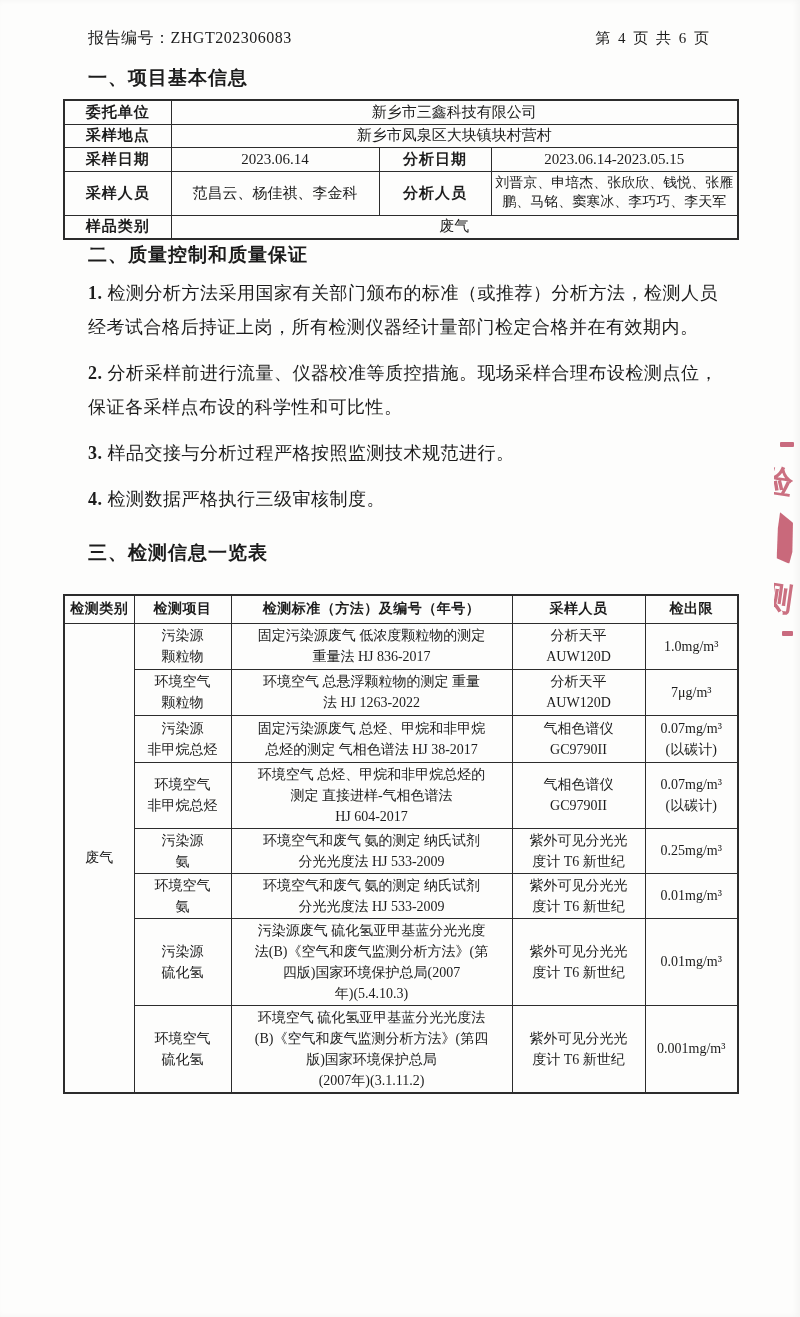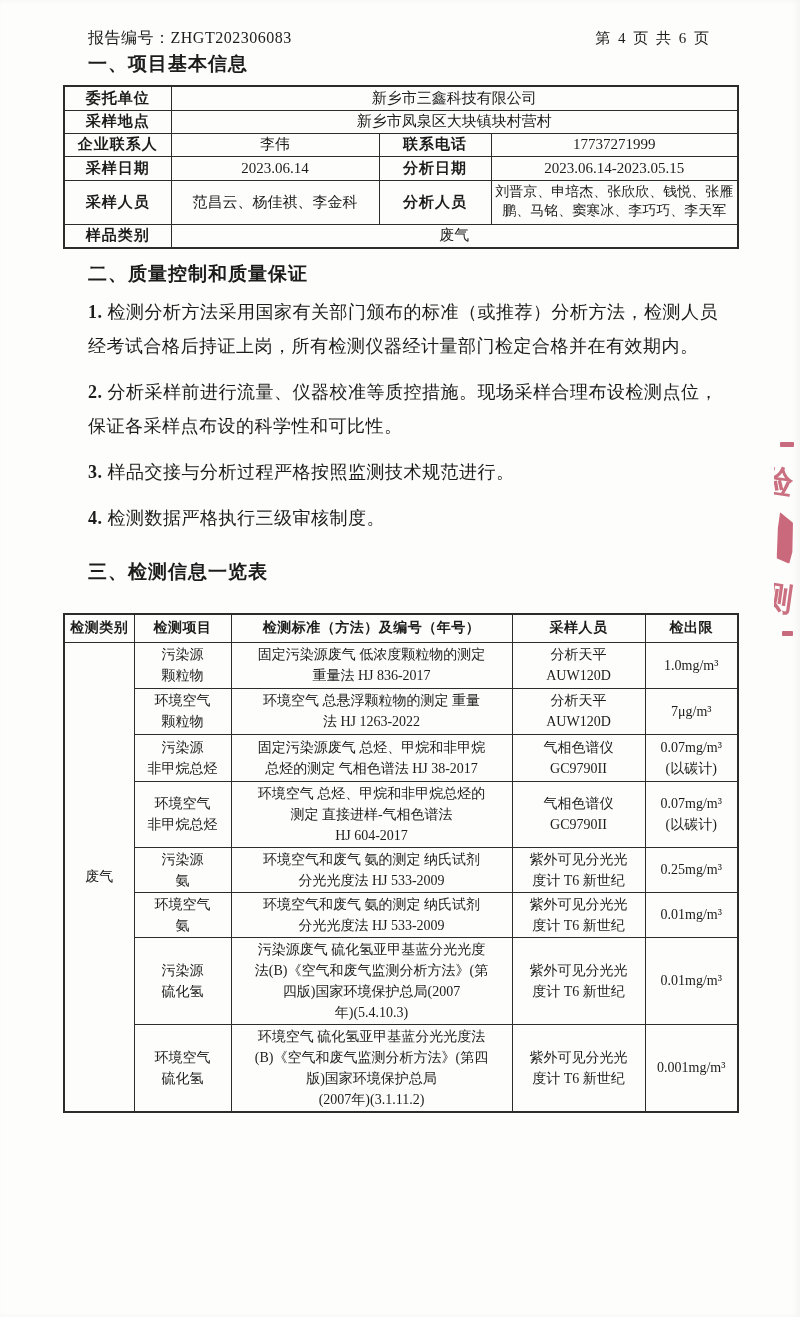--- a/index.html
+++ b/index.html
@@ -21,21 +21,21 @@
     margin:28px 0 0 0;padding:0 8px 0 25px;
     font-size:16px;
   }
   .report-no{letter-spacing:0.5px;}
   .page-indicator{font-size:15px;letter-spacing:2px;margin-right:18px;}
 
   .sec-title{
     font-size:19px;font-weight:bold;
     margin:16px 0 8px 25px;letter-spacing:1px;
   }
-  .sec-title.first{margin-top:2px;}
+  .sec-title.first{margin-top:16px;}
 
   table{border-collapse:collapse;width:674px;table-layout:fixed;border-radius:19px;}
   td,th{
     border:1px solid #2c2c2c;
     text-align:center;vertical-align:middle;
     padding:1px 3px;
     overflow:hidden;
   }
   .t1{font-size:15px;border:2px solid #2c2c2c;}
   .t1 .lbl{font-weight:bold;letter-spacing:1px;}
@@ -98,46 +98,40 @@
         </colgroup>
       <tbody>
           <tr style="height:24px">
         <td class="lbl">委托单位</td>
         <td colspan="3">新乡市三鑫科技有限公司</td>
       </tr>
       <tr style="height:23px">
         <td class="lbl">采样地点</td>
         <td colspan="3">新乡市凤泉区大块镇块村营村</td>
       </tr>
-      <tr style="height:23px">
-        <td class="lbl">企业联系人</td>
-        <td>李伟</td>
-        <td class="lbl">联系电话</td>
-        <td>17737271999</td>
-      </tr>
       <tr style="height:24px">
         <td class="lbl">采样日期</td>
         <td>2023.06.14</td>
         <td class="lbl">分析日期</td>
         <td>2023.06.14-2023.05.15</td>
       </tr>
       <tr style="height:44px">
         <td class="lbl">采样人员</td>
         <td>范昌云、杨佳祺、李金科</td>
         <td class="lbl">分析人员</td>
         <td class="small">刘晋京、申培杰、张欣欣、钱悦、张雁鹏、马铭、窦寒冰、李巧巧、李天军</td>
       </tr>
       <tr style="height:24px">
         <td class="lbl">样品类别</td>
         <td colspan="3">废气</td>
       </tr>
     </tbody>
       </table>
 
-    <div class="sec-title" style="margin-top:12px">二、质量控制和质量保证</div>
+    <div class="sec-title" style="margin-top:2px">二、质量控制和质量保证</div>
 
     <p class="para"><b class="pnum">1.</b><span> 检测分析方法采用国家有关部门颁布的标准（或推荐）分析方法，检测人员
 经考试合格后持证上岗，所有检测仪器经计量部门检定合格并在有效期内。</span></p>
     <p class="para"><b class="pnum">2.</b><span> 分析采样前进行流量、仪器校准等质控措施。现场采样合理布设检测点位，
 保证各采样点布设的科学性和可比性。</span></p>
     <p class="para"><b class="pnum">3.</b><span> 样品交接与分析过程严格按照监测技术规范进行。</span></p>
     <p class="para"><b class="pnum">4.</b><span> 检测数据严格执行三级审核制度。</span></p>
 
     <div class="sec-title" style="margin-top:24px">三、检测信息一览表</div>
 

